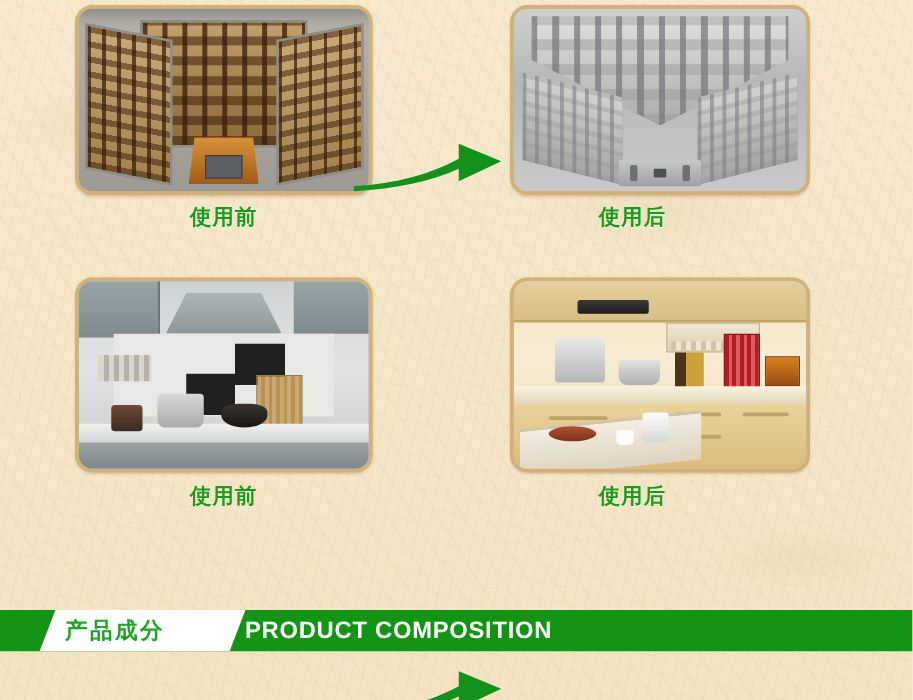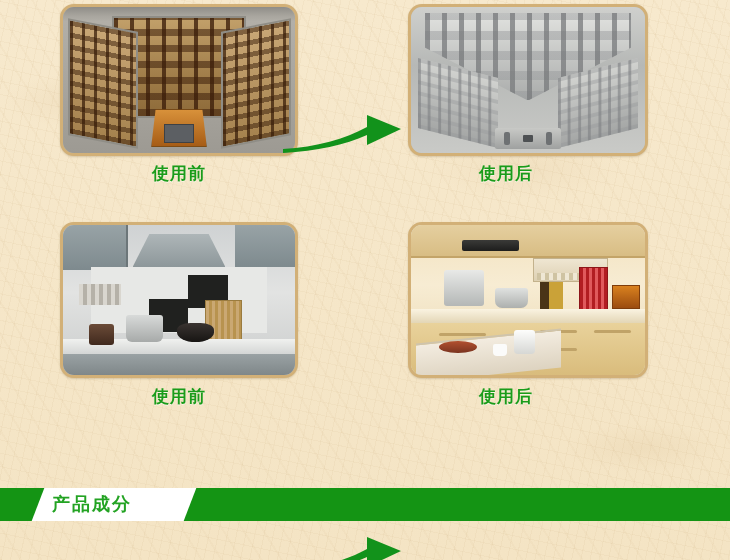--- a/index.html
+++ b/index.html
@@ -442,15 +442,16 @@
         <div class="kettle"></div>
       </div>
     </div>
 
     <div class="caption right">使用后</div>
   </div>
 
   <div class="banner">
     <div class="banner-white"></div>
     <div class="banner-cn">产品成分</div>
+    <div class="banner-en">PRODUCT COMPOSITION</div>
   </div>
 
 </div>
 
 </body></html>

